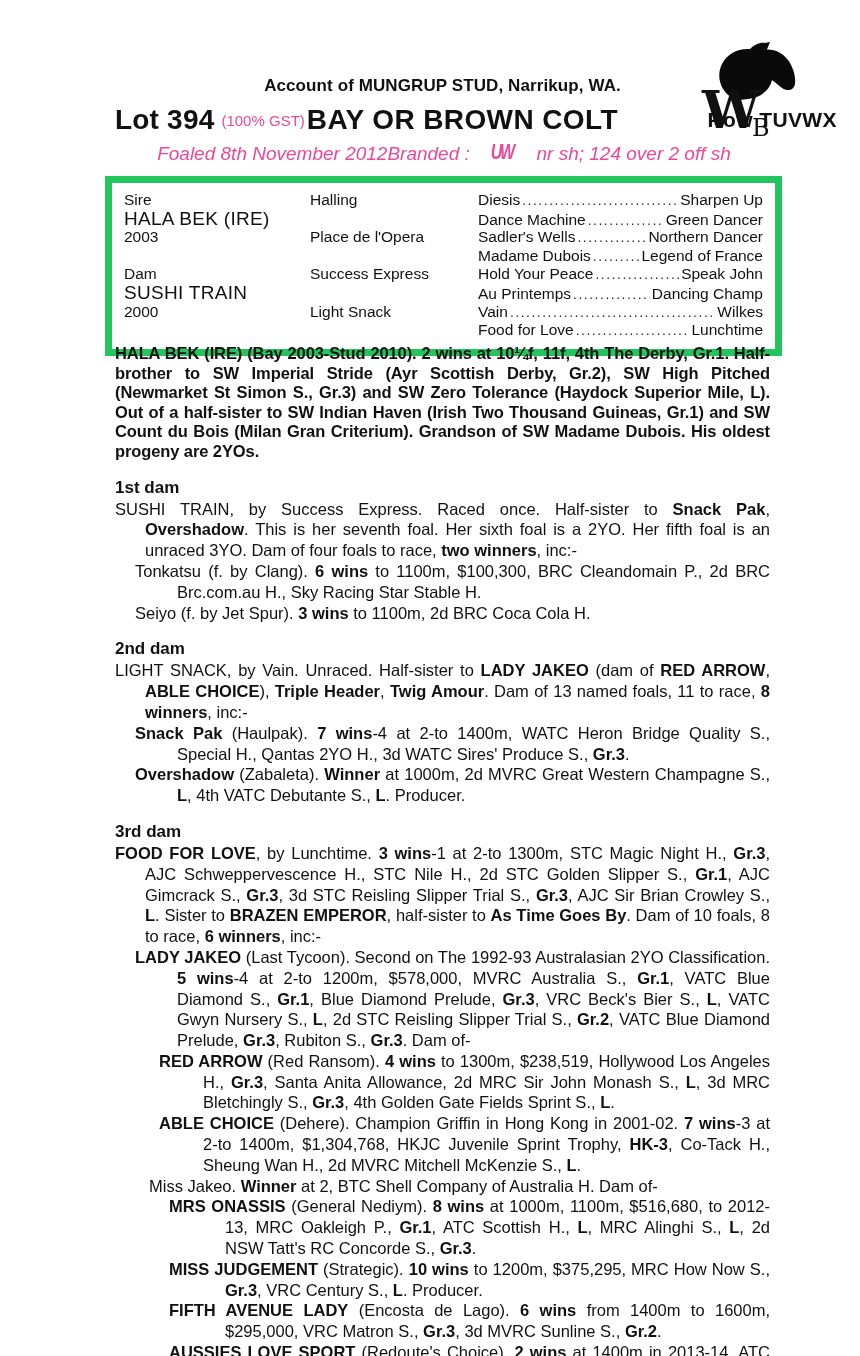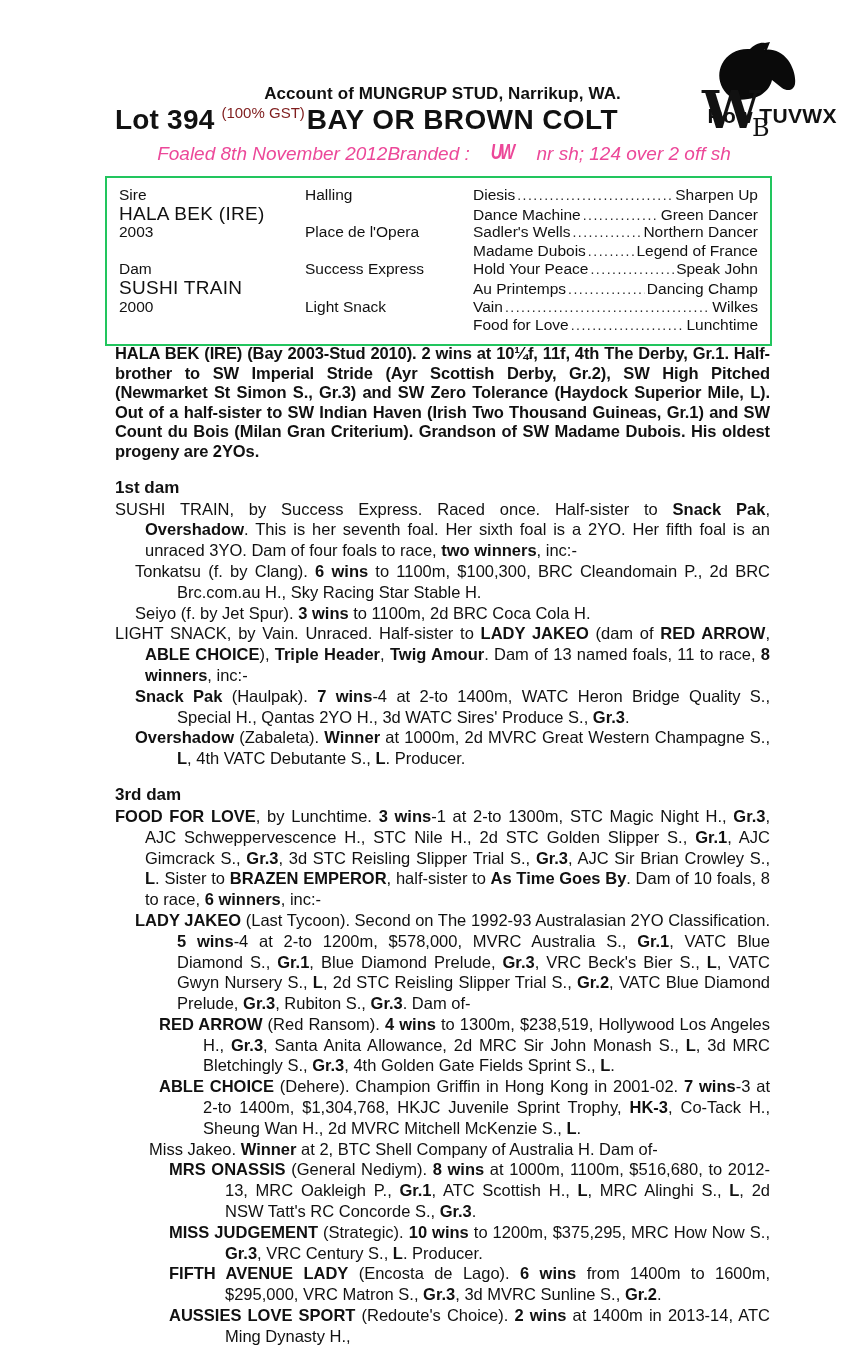--- a/index.html
+++ b/index.html
@@ -1,39 +1,39 @@
 <!DOCTYPE html>
 <html><head>
 <meta charset="utf-8">
 <style>
   html,body{margin:0;padding:0;background:#ffffff;}
   body{width:860px;height:1356px;position:relative;font-family:"Liberation Sans",sans-serif;color:#111;
        -webkit-font-smoothing:antialiased;}
   .abs{position:absolute;}
 
   
-  .account-line{top:84px;left:115px;width:655px;text-align:center;font-size:17px;font-weight:700;letter-spacing:.1px;}
-  .lot-line{top:104px;left:115px;width:722px;display:flex;align-items:flex-start;white-space:nowrap;}
+  .account-line{top:76px;left:115px;width:655px;text-align:center;font-size:17px;font-weight:700;letter-spacing:.1px;}
+  .lot-line{top:104px;left:115px;width:722px;display:flex;align-items:center;white-space:nowrap;}
   .lot-label{font-size:28px;font-weight:800;letter-spacing:.2px;}
-  .gst-note{font-size:15px;margin:0 2px 0 7px;color:#7f1d1d;}
+  .gst-note{font-size:15px;margin:0 2px 0 7px;color:#ec4899;}
   .horse-title{font-size:28px;font-weight:800;letter-spacing:.4px;}
   .lot-spacer{flex:1;}
   .row-label{font-size:21px;font-weight:800;letter-spacing:.4px;}
   .foaled-line{top:143px;left:117px;width:654px;display:flex;justify-content:center;font-size:19px;color:#ec4899;font-style:italic;}
   .branded-group{display:flex;align-items:baseline;gap:21px;}
   .brand-mark{display:inline-block;font-weight:700;font-size:16px;letter-spacing:-2.5px;transform:scaleY(1.35);transform-origin:bottom;padding-right:3px;}
 
   
   .logo{left:700px;top:42px;width:110px;height:102px;}
   .logo svg{position:absolute;left:8px;top:0;}
   .logo-w{position:absolute;left:2px;top:42px;font-family:"DejaVu Serif","Liberation Serif",serif;font-weight:700;font-size:52px;line-height:52px;}
   .logo-b{position:absolute;left:52px;top:72px;font-family:"DejaVu Serif","Liberation Serif",serif;font-weight:400;font-size:24px;}
 
   
-  .pedigree-box{top:176px;left:105px;width:639px;border:2px solid #22c55e;padding:8px 12px 9px 12px;}
+  .pedigree-box{top:176px;left:105px;width:639px;border:7px solid #22c55e;padding:8px 12px 9px 12px;}
   .ped-row{display:flex;align-items:baseline;height:18.6px;font-size:15.5px;line-height:18.6px;}
   .ped-c1{width:186px;flex:none;white-space:nowrap;}
   .ped-c1.bold{font-weight:400;font-size:19px;letter-spacing:.3px;}
   .ped-c2{width:168px;flex:none;white-space:nowrap;}
   .ped-c3{flex:1;display:flex;align-items:baseline;min-width:0;}
   .ped-anc{white-space:nowrap;}
   .leader{flex:1;overflow:hidden;white-space:nowrap;color:#2a2a2a;margin:0 2px;}
   .leader::after{content:"........................................................................................";letter-spacing:1.5px;font-size:14px;}
   .ped-gp{white-space:nowrap;}
 
@@ -157,20 +157,21 @@
     </div>
 </div>
 
 <div class="abs body-col">
   <div class="para summary"><b>HALA BEK (IRE) (Bay 2003-Stud 2010). 2 wins at 10¼f, 11f, 4th The Derby, Gr.1. Half-brother to SW Imperial Stride (Ayr Scottish Derby, Gr.2), SW High Pitched (Newmarket St Simon S., Gr.3) and SW Zero Tolerance (Haydock Superior Mile, L). Out of a half-sister to SW Indian Haven (Irish Two Thousand Guineas, Gr.1) and SW Count du Bois (Milan Gran Criterium). Grandson of SW Madame Dubois. His oldest progeny are 2YOs.</b></div>
   <div>
       <div class="sec-heading">1st dam</div>
       <div class="para p-dam"><span>SUSHI TRAIN, by Success Express. Raced once. Half-sister to </span><b>Snack Pak</b><span>, </span><b>Overshadow</b><span>. This is her seventh foal. Her sixth foal is a 2YO. Her fifth foal is an unraced 3YO. Dam of four foals to race, </span><b>two winners</b><span>, inc:-</span></div>
       <div class="para p-foal"><span>Tonkatsu (f. by Clang). </span><b>6 wins</b><span> to 1100m, $100,300, BRC Cleandomain P., 2d BRC Brc.com.au H., Sky Racing Star Stable H.</span></div>
       <div class="para p-foal"><span>Seiyo (f. by Jet Spur). </span><b>3 wins</b><span> to 1100m, 2d BRC Coca Cola H.</span></div>
+      <div class="sec-heading">2nd dam</div>
       <div class="para p-dam"><span>LIGHT SNACK, by Vain. Unraced. Half-sister to </span><b>LADY JAKEO</b><span> (dam of </span><b>RED ARROW</b><span>, </span><b>ABLE CHOICE</b><span>), </span><b>Triple Header</b><span>, </span><b>Twig Amour</b><span>. Dam of 13 named foals, 11 to race, </span><b>8 winners</b><span>, inc:-</span></div>
       <div class="para p-foal"><b>Snack Pak</b><span> (Haulpak). </span><b>7 wins</b><span>-4 at 2-to 1400m, WATC Heron Bridge Quality S., Special H., Qantas 2YO H., 3d WATC Sires' Produce S., </span><b>Gr.3</b><span>.</span></div>
       <div class="para p-foal"><b>Overshadow</b><span> (Zabaleta). </span><b>Winner</b><span> at 1000m, 2d MVRC Great Western Champagne S., </span><b>L</b><span>, 4th VATC Debutante S., </span><b>L</b><span>. Producer.</span></div>
       <div class="sec-heading">3rd dam</div>
       <div class="para p-dam"><b>FOOD FOR LOVE</b><span>, by Lunchtime. </span><b>3 wins</b><span>-1 at 2-to 1300m, STC Magic Night H., </span><b>Gr.3</b><span>, AJC Schweppervescence H., STC Nile H., 2d STC Golden Slipper S., </span><b>Gr.1</b><span>, AJC Gimcrack S., </span><b>Gr.3</b><span>, 3d STC Reisling Slipper Trial S., </span><b>Gr.3</b><span>, AJC Sir Brian Crowley S., </span><b>L</b><span>. Sister to </span><b>BRAZEN EMPEROR</b><span>, half-sister to </span><b>As Time Goes By</b><span>. Dam of 10 foals, 8 to race, </span><b>6 winners</b><span>, inc:-</span></div>
       <div class="para p-foal"><b>LADY JAKEO</b><span> (Last Tycoon). Second on The 1992-93 Australasian 2YO Classification. </span><b>5 wins</b><span>-4 at 2-to 1200m, $578,000, MVRC Australia S., </span><b>Gr.1</b><span>, VATC Blue Diamond S., </span><b>Gr.1</b><span>, Blue Diamond Prelude, </span><b>Gr.3</b><span>, VRC Beck's Bier S., </span><b>L</b><span>, VATC Gwyn Nursery S., </span><b>L</b><span>, 2d STC Reisling Slipper Trial S., </span><b>Gr.2</b><span>, VATC Blue Diamond Prelude, </span><b>Gr.3</b><span>, Rubiton S., </span><b>Gr.3</b><span>. Dam of-</span></div>
       <div class="para p-sub"><b>RED ARROW</b><span> (Red Ransom). </span><b>4 wins</b><span> to 1300m, $238,519, Hollywood Los Angeles H., </span><b>Gr.3</b><span>, Santa Anita Allowance, 2d MRC Sir John Monash S., </span><b>L</b><span>, 3d MRC Bletchingly S., </span><b>Gr.3</b><span>, 4th Golden Gate Fields Sprint S., </span><b>L</b><span>.</span></div>
       <div class="para p-sub"><b>ABLE CHOICE</b><span> (Dehere). Champion Griffin in Hong Kong in 2001-02. </span><b>7 wins</b><span>-3 at 2-to 1400m, $1,304,768, HKJC Juvenile Sprint Trophy, </span><b>HK-3</b><span>, Co-Tack H., Sheung Wan H., 2d MVRC Mitchell McKenzie S., </span><b>L</b><span>.</span></div>
       <div class="para p-miss"><span>Miss Jakeo. </span><b>Winner</b><span> at 2, BTC Shell Company of Australia H. Dam of-</span></div>
       <div class="para p-sub2"><b>MRS ONASSIS</b><span> (General Nediym). </span><b>8 wins</b><span> at 1000m, 1100m, $516,680, to 2012-13, MRC Oakleigh P., </span><b>Gr.1</b><span>, ATC Scottish H., </span><b>L</b><span>, MRC Alinghi S., </span><b>L</b><span>, 2d NSW Tatt's RC Concorde S., </span><b>Gr.3</b><span>.</span></div>

